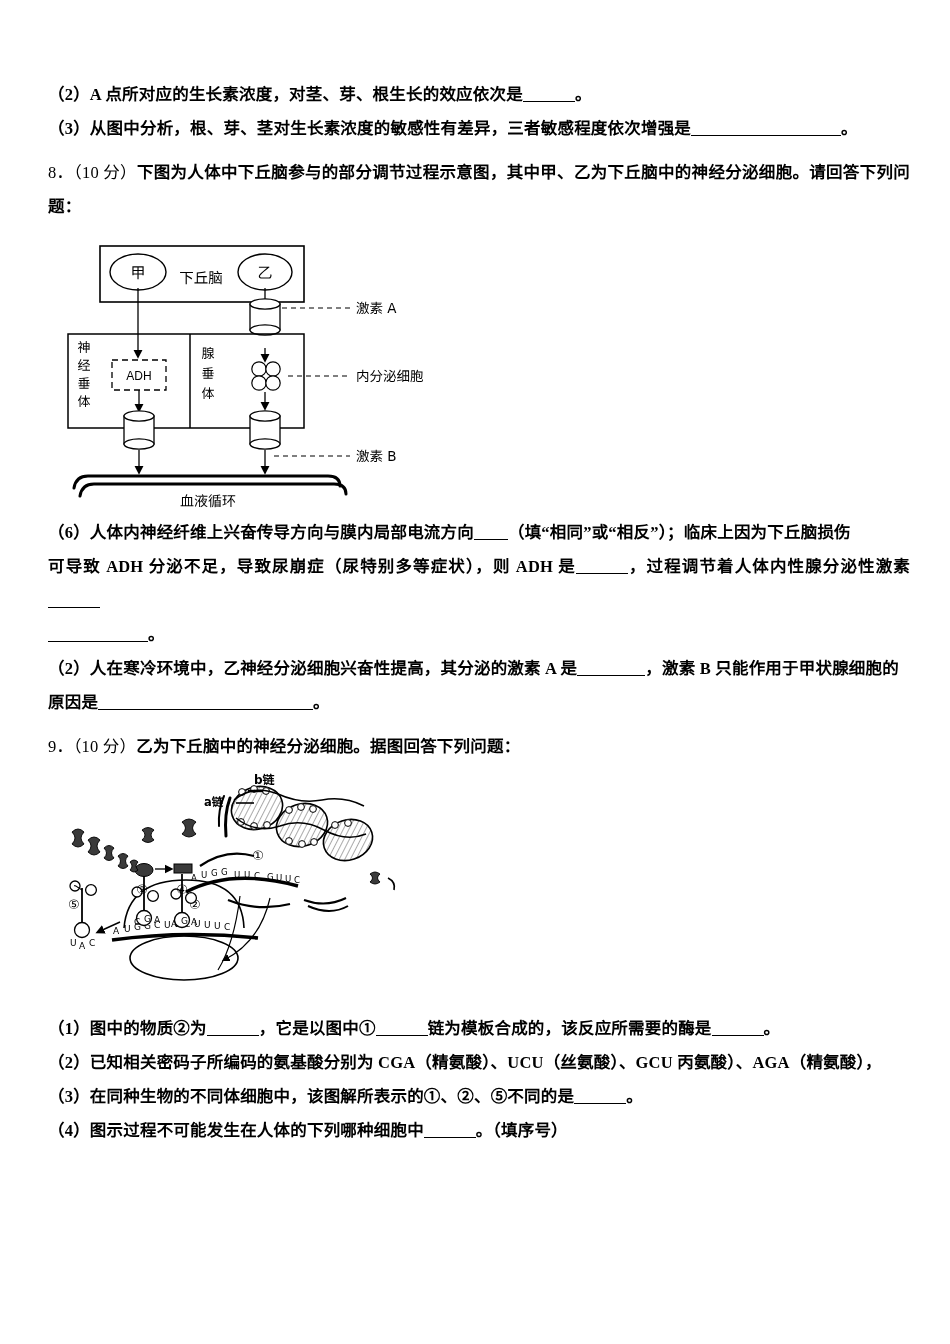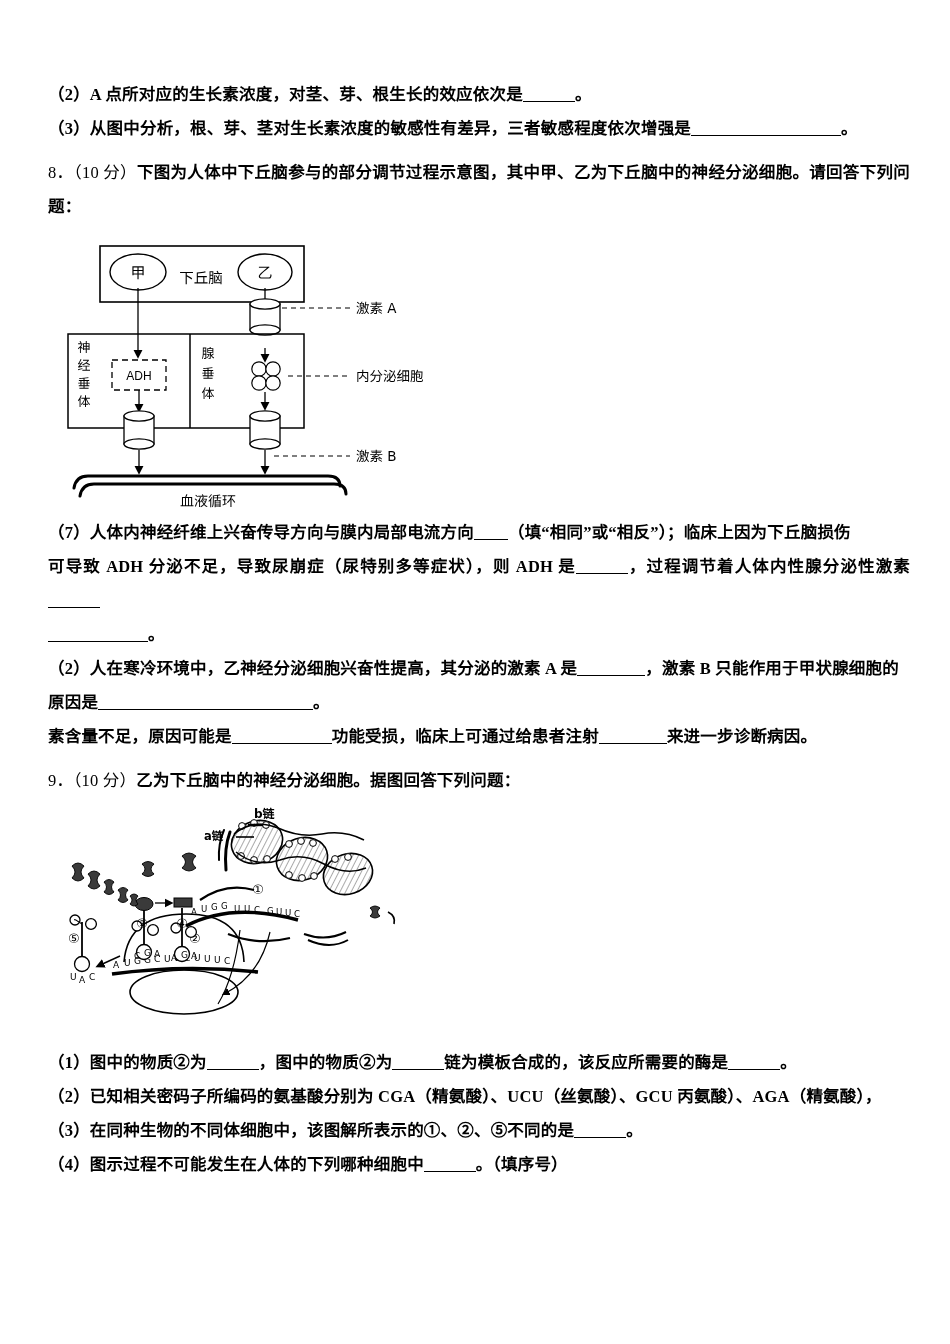--- a/index.html
+++ b/index.html
@@ -201,40 +201,37 @@
         <path d="M20,258 q2,-12 14,-12 L274,246 q12,0 12,10" fill="none" stroke="#000" stroke-width="3" stroke-linecap="round"></path>
 
         <text x="148" y="268" font-size="14" text-anchor="middle" class="cn">血液循环</text>
       </svg>
     </div>
   </div>
 
   <div class="spacer-6"></div>
 
   <p class="qline">
-    <span>（7）人体内神经纤维上兴奋传导方向与膜内局部电流方向</span><span class="blank b-xs"></span><span>（填“相同”或“相反”）；临床上因为下丘脑损伤</span>
+    <span>（6）人体内神经纤维上兴奋传导方向与膜内局部电流方向</span><span class="blank b-xs"></span><span>（填“相同”或“相反”）；临床上因为下丘脑损伤</span>
   </p>
   <p class="qline">
     <span>可导致 ADH 分泌不足，导致尿崩症（尿特别多等症状），则 ADH 是</span><span class="blank b-s"></span><span>，过程调节着人体内性腺分泌性激素</span><span class="blank b-s"></span>
   </p>
   <p class="qline">
     <span class="blank b-l"></span><span>。</span>
   </p>
 
   <p class="qline">
     <span>（2）人在寒冷环境中，乙神经分泌细胞兴奋性提高，其分泌的激素 A 是</span><span class="blank b-m"></span><span>，激素 B 只能作用于甲状腺细胞的</span>
   </p>
   <p class="qline">
     <span>原因是</span><span class="blank b-xxl"></span><span>。</span>
   </p>
 
 
-  <p class="qline">
-    <span>素含量不足，原因可能是</span><span class="blank b-l"></span><span>功能受损，临床上可通过给患者注射</span><span class="blank b-m"></span><span>来进一步诊断病因。</span>
-  </p>
 
   <div class="spacer-10"></div>
 
   <p class="qline">
     <span class="qnum">9．</span><span class="qnum">（10 分）</span><span>乙为下丘脑中的神经分泌细胞。据图回答下列问题：</span>
   </p>
 
   <div class="spacer-6"></div>
 
   <div class="fig2-wrap">
@@ -395,21 +392,21 @@
           <path d="M312,104 q5,-4 10,0 q-5,4 0,8 q-5,4 -10,0 q5,-4 0,-8 z"></path>
         </g>
         <path d="M330,108 q8,4 6,12" fill="none" stroke="#000" stroke-width="1.6"></path>
       </svg>
     </div>
   </div>
 
   <div class="spacer-10"></div>
 
   <p class="qline">
-    <span>（1）图中的物质②为</span><span class="blank b-s"></span><span>，图中的物质②为</span><span class="blank b-s"></span><span>链为模板合成的，该反应所需要的酶是</span><span class="blank b-s"></span><span>。</span>
+    <span>（1）图中的物质②为</span><span class="blank b-s"></span><span>，它是以图中①</span><span class="blank b-s"></span><span>链为模板合成的，该反应所需要的酶是</span><span class="blank b-s"></span><span>。</span>
   </p>
 
   <p class="qline">
     <span>（2）已知相关密码子所编码的氨基酸分别为 CGA（精氨酸）、UCU（丝氨酸）、GCU 丙氨酸）、AGA（精氨酸），</span>
   </p>
 
   <p class="qline">
     <span>（3）在同种生物的不同体细胞中，该图解所表示的①、②、⑤不同的是</span><span class="blank b-s"></span><span>。</span>
   </p>
 

